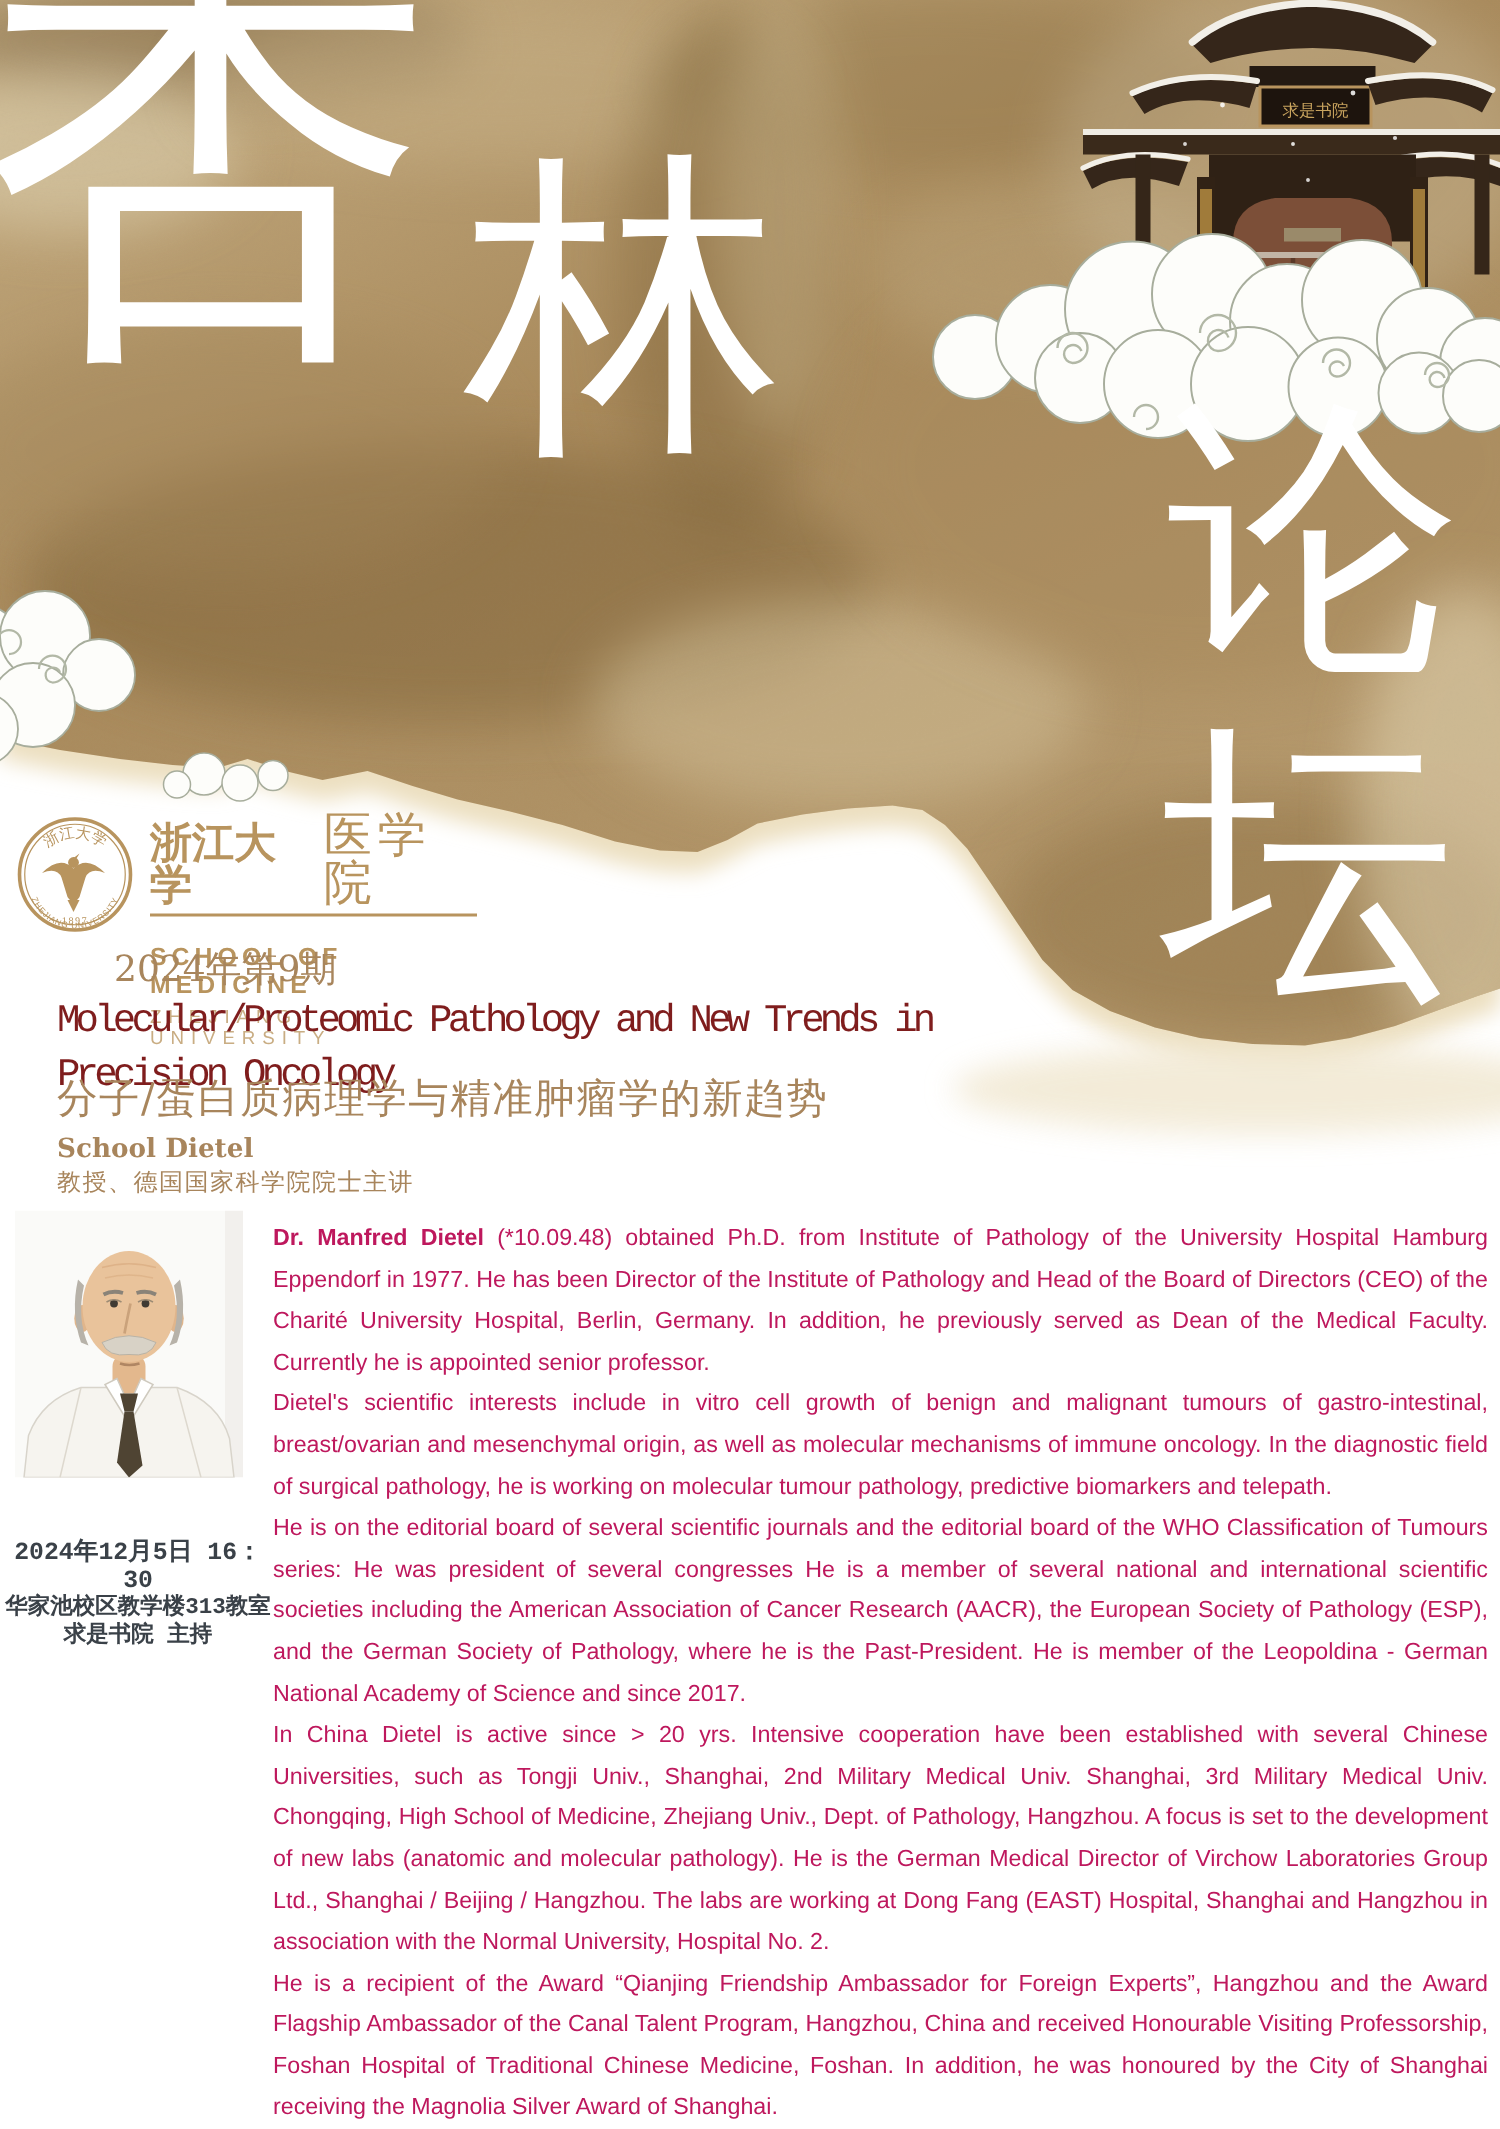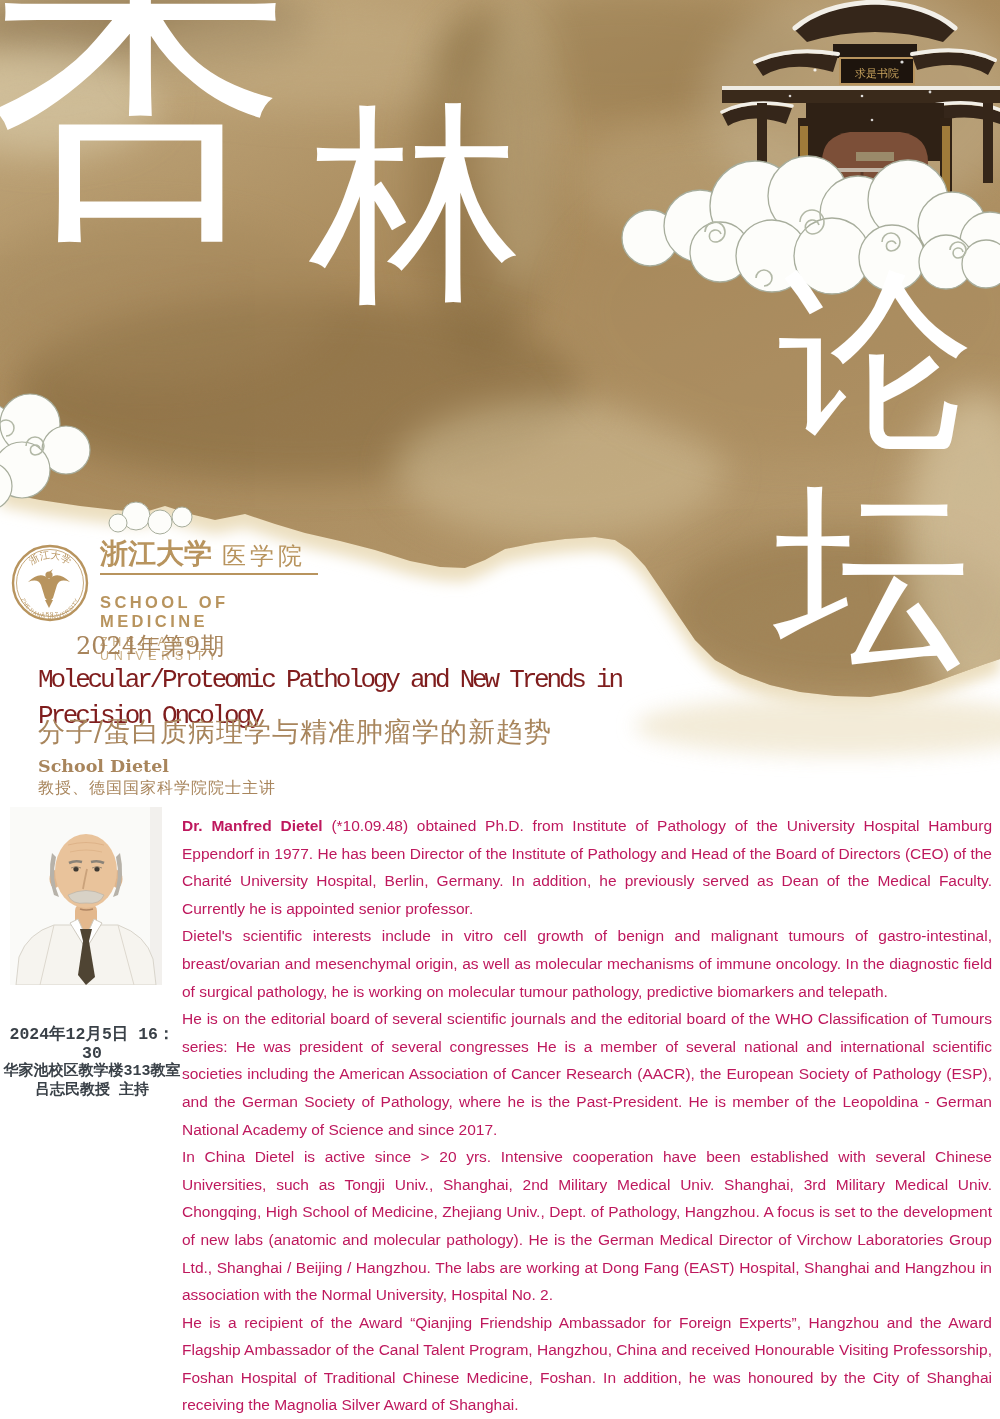--- a/index.html
+++ b/index.html
@@ -18,21 +18,21 @@
   .char-row2{left:126px;top:289px;font-size:200px;letter-spacing:-32px;}
   .char-lun{left:778px;top:262px;font-size:196px;}
   .char-tan{left:774px;top:478px;font-size:196px;}
 
   
   .seal{position:absolute;left:10px;top:538px;z-index:4;}
   .logo-text{position:absolute;left:100px;top:540px;width:218px;z-index:4;color:#b8945e;}
   .logo-cn{display:flex;align-items:flex-end;gap:10px;border-bottom:2px solid #b8945e;
            padding-bottom:5px;}
   .logo-cn-univ{font-family:"DejaVu Serif",serif;font-size:28px;font-weight:bold;line-height:1;}
-  .logo-cn-school{font-family:"DejaVu Serif",serif;font-size:24px;line-height:1;letter-spacing:4px;}
+  .logo-cn-school{font-family:"DejaVu Serif",serif;font-size:32px;line-height:1;letter-spacing:4px;}
   .logo-en1{margin-top:18px;font-size:16.5px;font-weight:bold;letter-spacing:3.4px;color:#b8945e;}
   .logo-en2{margin-top:4px;font-size:12.5px;letter-spacing:4.6px;color:#c9ad83;}
 
   
   .issue{position:absolute;left:76px;top:630px;z-index:4;color:#a8855c;
          font-family:"DejaVu Serif",serif;font-size:24px;}
   .title-en{position:absolute;left:38px;top:662px;z-index:4;color:#7f1d1d;
             font-family:"Liberation Mono",monospace;font-size:26px;line-height:36px;
             letter-spacing:-3.2px;white-space:nowrap;}
   .title-zh{position:absolute;left:38px;top:714px;z-index:4;color:#a8855c;
@@ -301,21 +301,21 @@
     <path d="M77,62 Q74,76 73,82" stroke="#caa27b" stroke-width="1.8" fill="none"></path>
 
     <path d="M58,88 Q76,79 94,88 Q90,98 76,96 Q62,98 58,88 Z" fill="#d8d2c6" stroke="#b5afa2" stroke-width="0.6"></path>
 
     <path d="M70,102 Q76,104 83,102" stroke="#b08663" stroke-width="1.6" fill="none"></path>
   </svg>
 
   <div class="event">
     <div class="event-line1">2024年12月5日 16：30</div>
     <div class="event-line2">华家池校区教学楼313教室</div>
-    <div class="event-line3">吕志民教授 主持</div>
+    <div class="event-line3">求是书院 主持</div>
   </div>
 
   <div class="bio">
     <p><span class="lead">Dr. Manfred Dietel</span><span> (*10.09.48) obtained Ph.D. from Institute of Pathology of the University Hospital Hamburg Eppendorf in 1977. He has been Director of the Institute of Pathology and Head of the Board of Directors (CEO) of the Charité University Hospital, Berlin, Germany. In addition, he previously served as Dean of the Medical Faculty. Currently he is appointed senior professor.</span></p>
     <p>Dietel's scientific interests include in vitro cell growth of benign and malignant tumours of gastro-intestinal, breast/ovarian and mesenchymal origin, as well as molecular mechanisms of immune oncology. In the diagnostic field of surgical pathology, he is working on molecular tumour pathology, predictive biomarkers and telepath.</p>
     <p>He is on the editorial board of several scientific journals and the editorial board of the WHO Classification of Tumours series: He was president of several congresses He is a member of several national and international scientific societies including the American Association of Cancer Research (AACR), the European Society of Pathology (ESP), and the German Society of Pathology, where he is the Past-President. He is member of the Leopoldina - German National Academy of Science and since 2017.</p>
     <p>In China Dietel is active since &gt; 20 yrs. Intensive cooperation have been established with several Chinese Universities, such as Tongji Univ., Shanghai, 2nd Military Medical Univ. Shanghai, 3rd Military Medical Univ. Chongqing, High School of Medicine, Zhejiang Univ., Dept. of Pathology, Hangzhou. A focus is set to the development of new labs (anatomic and molecular pathology). He is the German Medical Director of Virchow Laboratories Group Ltd., Shanghai / Beijing / Hangzhou. The labs are working at Dong Fang (EAST) Hospital, Shanghai and Hangzhou in association with the Normal University, Hospital No. 2.</p>
     <p>He is a recipient of the Award “Qianjing Friendship Ambassador for Foreign Experts”, Hangzhou and the Award Flagship Ambassador of the Canal Talent Program, Hangzhou, China and received Honourable Visiting Professorship, Foshan Hospital of Traditional Chinese Medicine, Foshan. In addition, he was honoured by the City of Shanghai receiving the Magnolia Silver Award of Shanghai.</p>
   </div>
 

